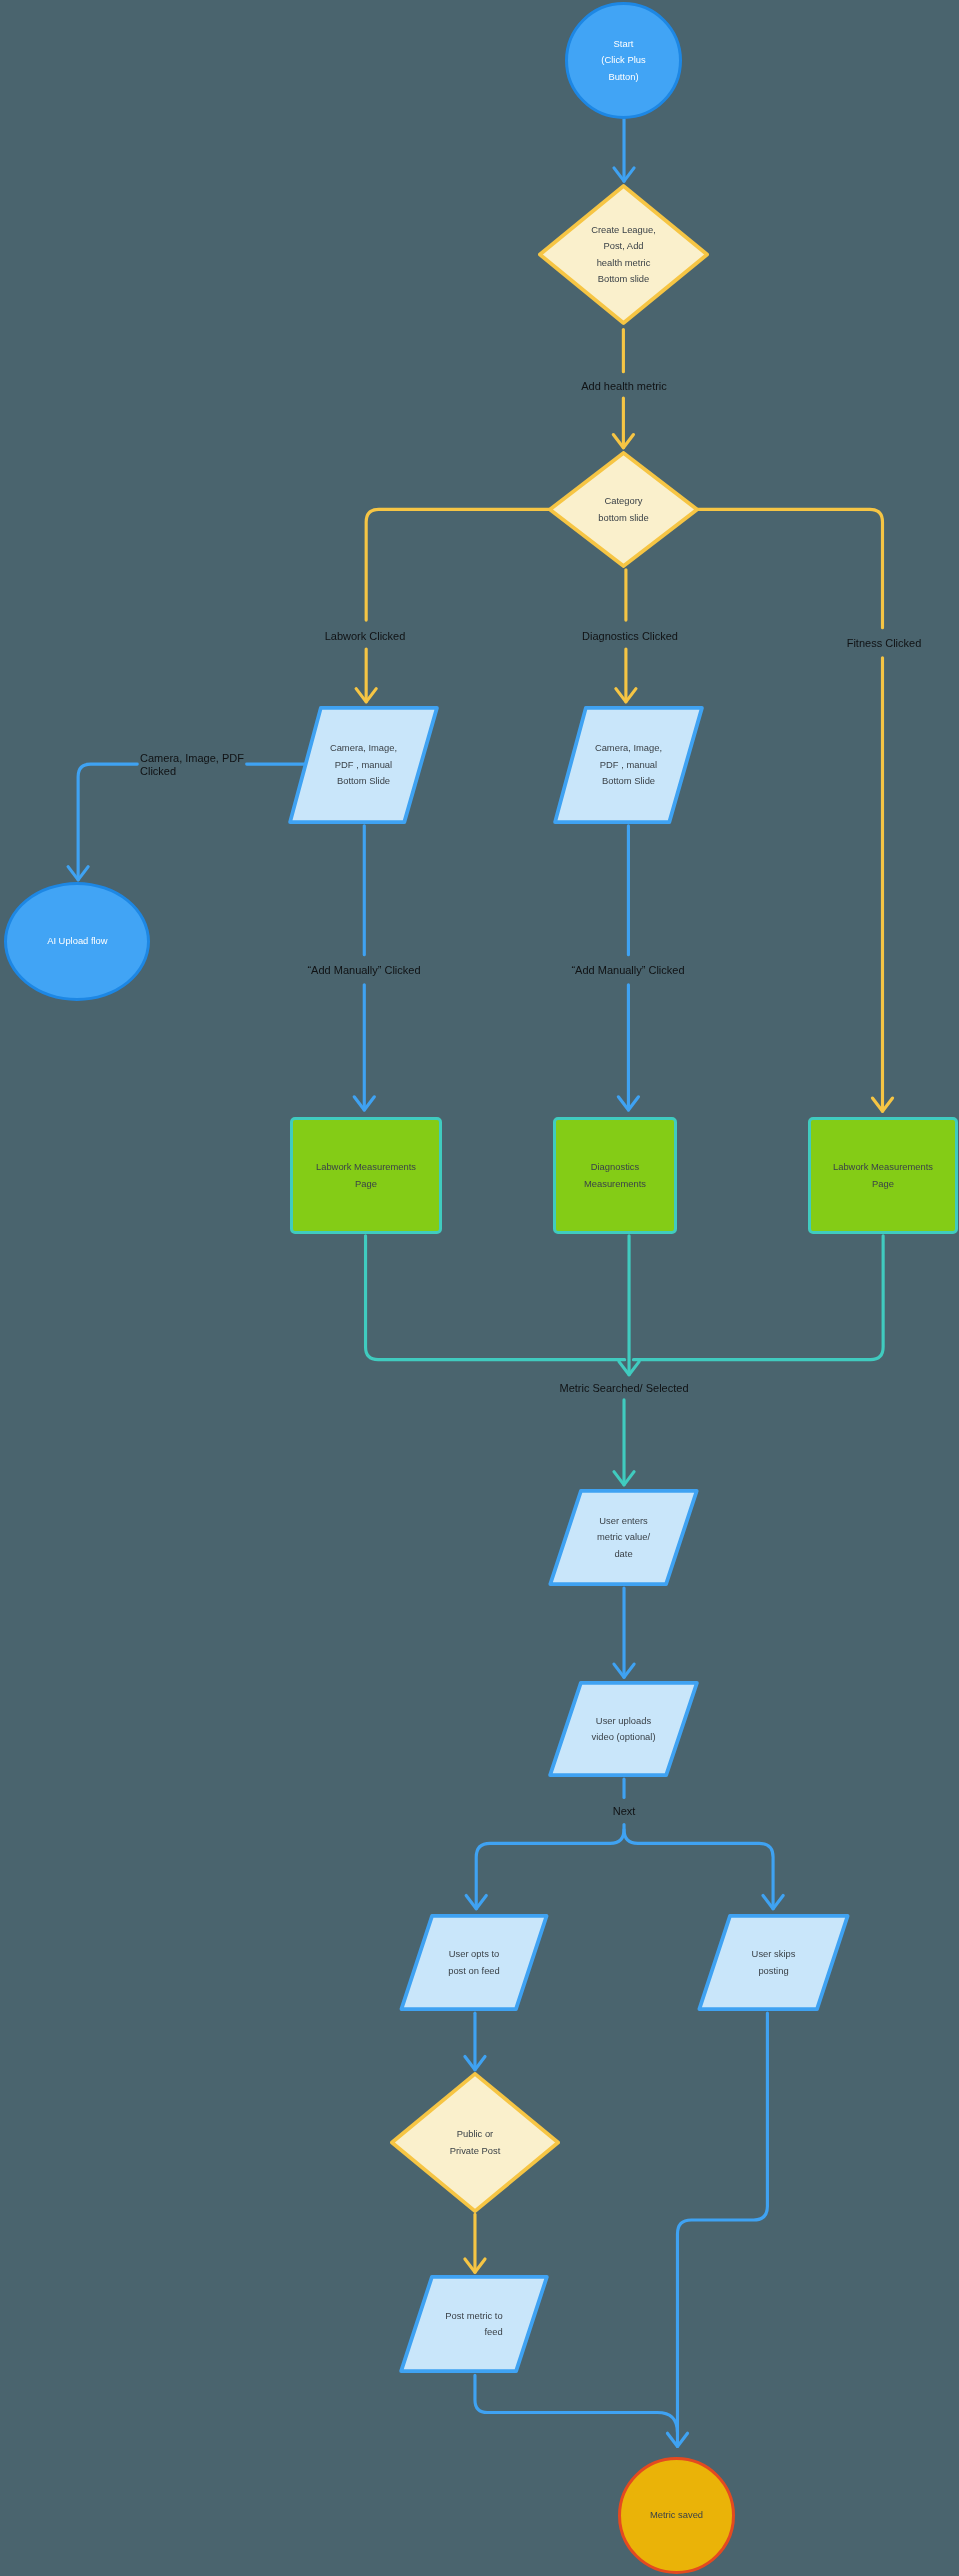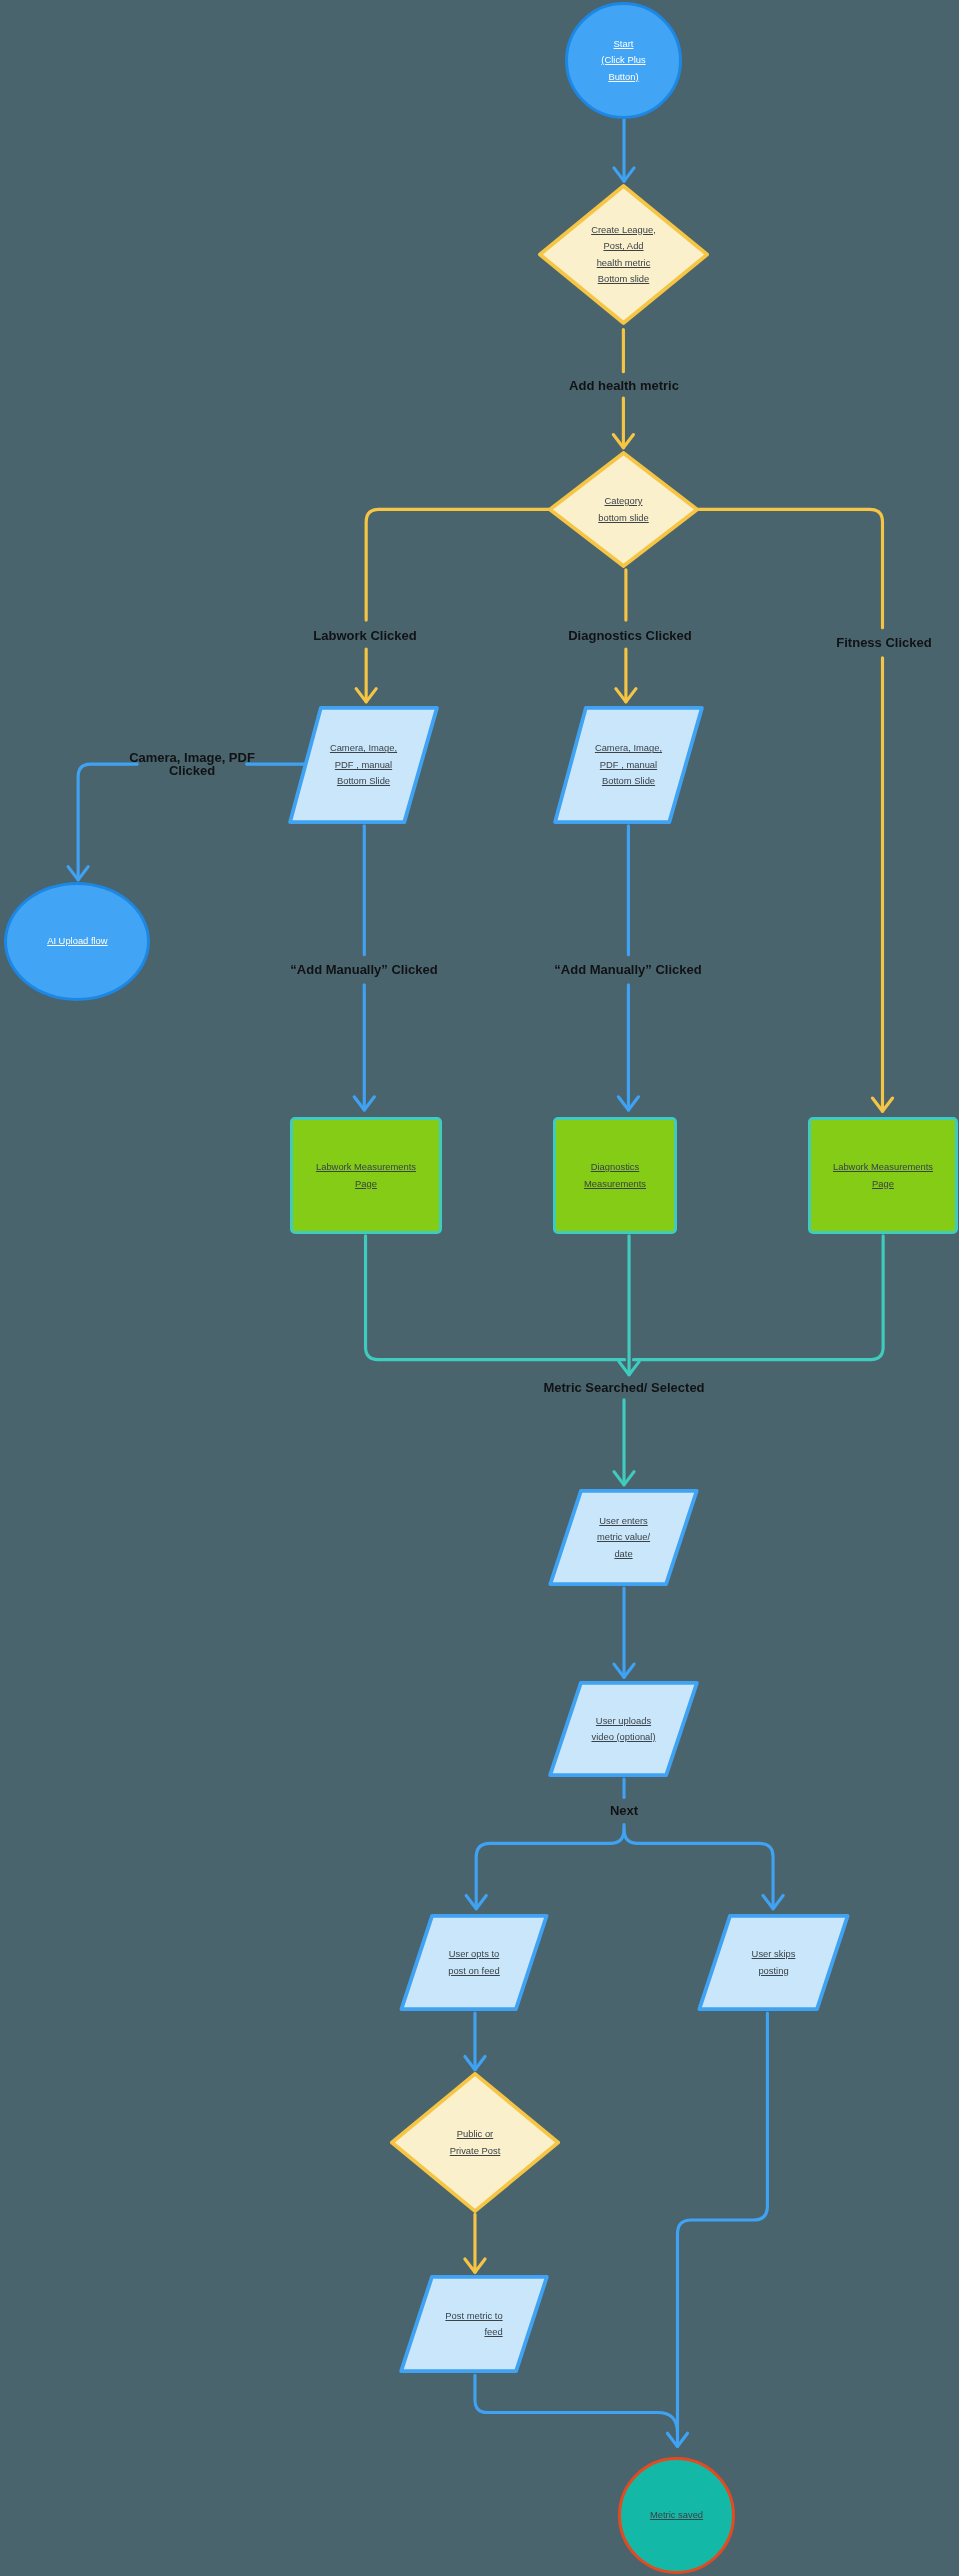--- a/index.html
+++ b/index.html
@@ -9,30 +9,30 @@
     font-family:"Liberation Sans", sans-serif;
   }
   .edges{position:absolute;left:0;top:0;}
   .edge path{fill:none;stroke-width:5;stroke-linecap:round;stroke-linejoin:round;}
   .edge.blue path{stroke:#3FA2F2;}
   .edge.yellow path{stroke:#F6C544;}
   .edge.teal path{stroke:#40CBBF;}
   .node{position:absolute;display:flex;align-items:center;justify-content:center;text-align:center;}
   .node .shape{position:absolute;left:0;top:0;width:100%;height:100%;}
   .node .txt{position:relative;z-index:2;font-size:9.4px;line-height:16.4px;color:#3B4248;font-weight:400;}
-  .node .txt div{white-space:nowrap;text-decoration:underline;}
+  .node .txt div{white-space:nowrap;}
   .circle{border-radius:50%;background:#41A4F5;border:3.1px solid #1D87E4;box-sizing:border-box;}
   .circle .txt{color:#FFFFFF;}
   .page{background:#84cc16;border:3.1px solid #40CBBF;border-radius:5px;box-sizing:border-box;}
-  .endcircle{border-radius:50%;background:#14b8a6;border:3.1px solid #E44A20;box-sizing:border-box;text-align:right;}
+  .endcircle{border-radius:50%;background:#eab308;border:3.1px solid #E44A20;box-sizing:border-box;text-align:right;}
   .poly{fill:#C9E6FA;stroke:#3FA2F2;stroke-width:6;stroke-linejoin:round;}
   .dpoly{fill:#FAF0CC;stroke:#F6C544;stroke-width:6;stroke-linejoin:round;}
   .elabel{
     position:absolute;transform:translate(-50%,-50%);
-    font-size:13px;font-weight:700;color:#101214;text-align:center;
+    font-size:11px;font-weight:400;color:#101214;
     line-height:12.6px;white-space:nowrap;z-index:3;
   }
 </style>
 </head>
 <body>
 
 <div class="canvas">
 
   <svg class="edges" width="960" height="2576" viewBox="0 0 1526 4096">
     <g class="edge blue">

